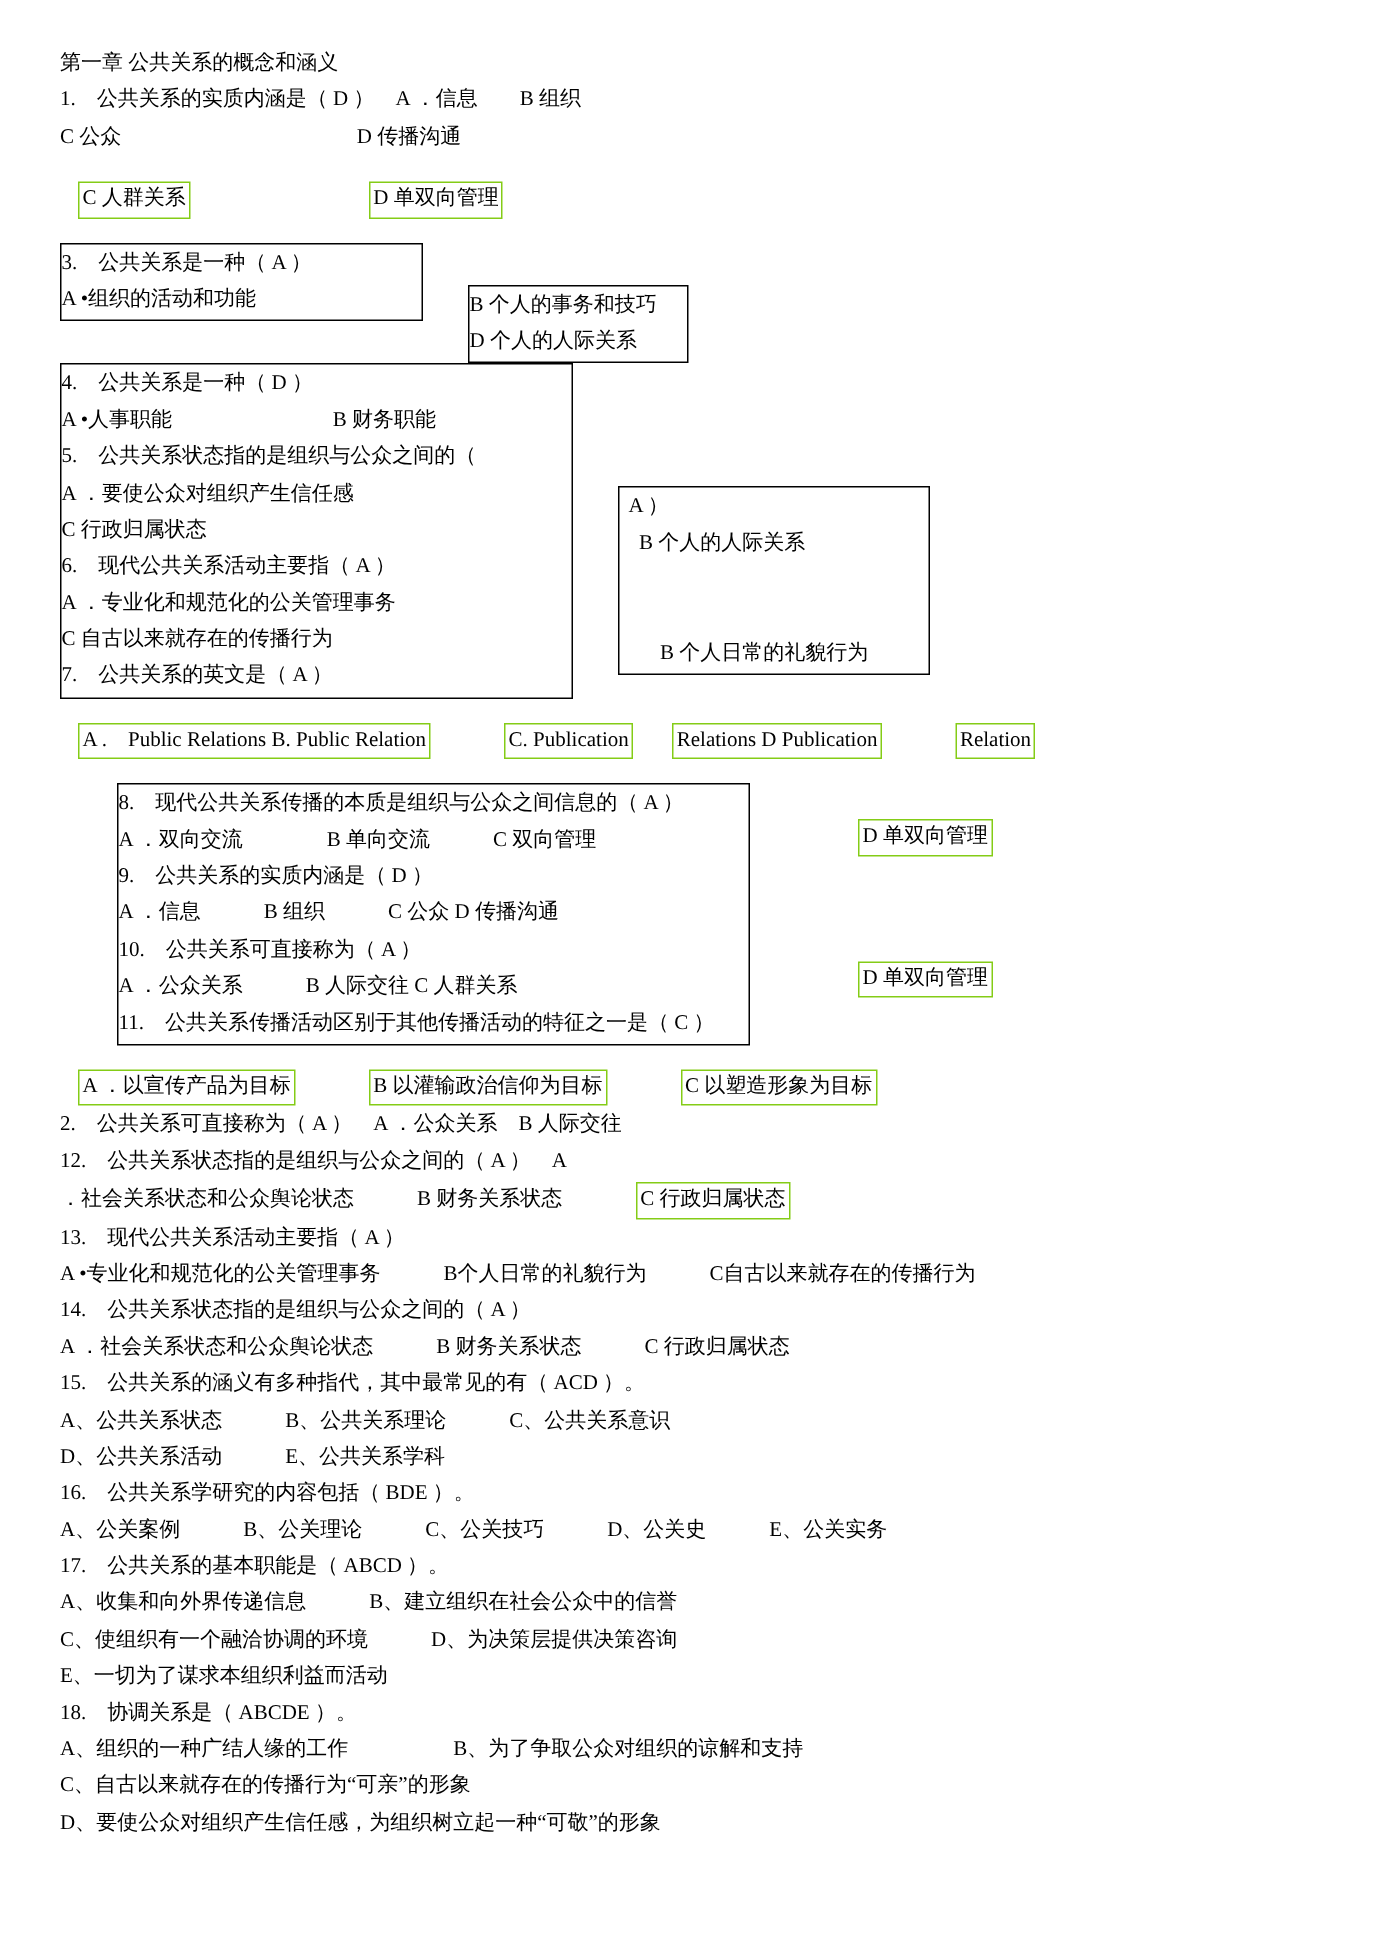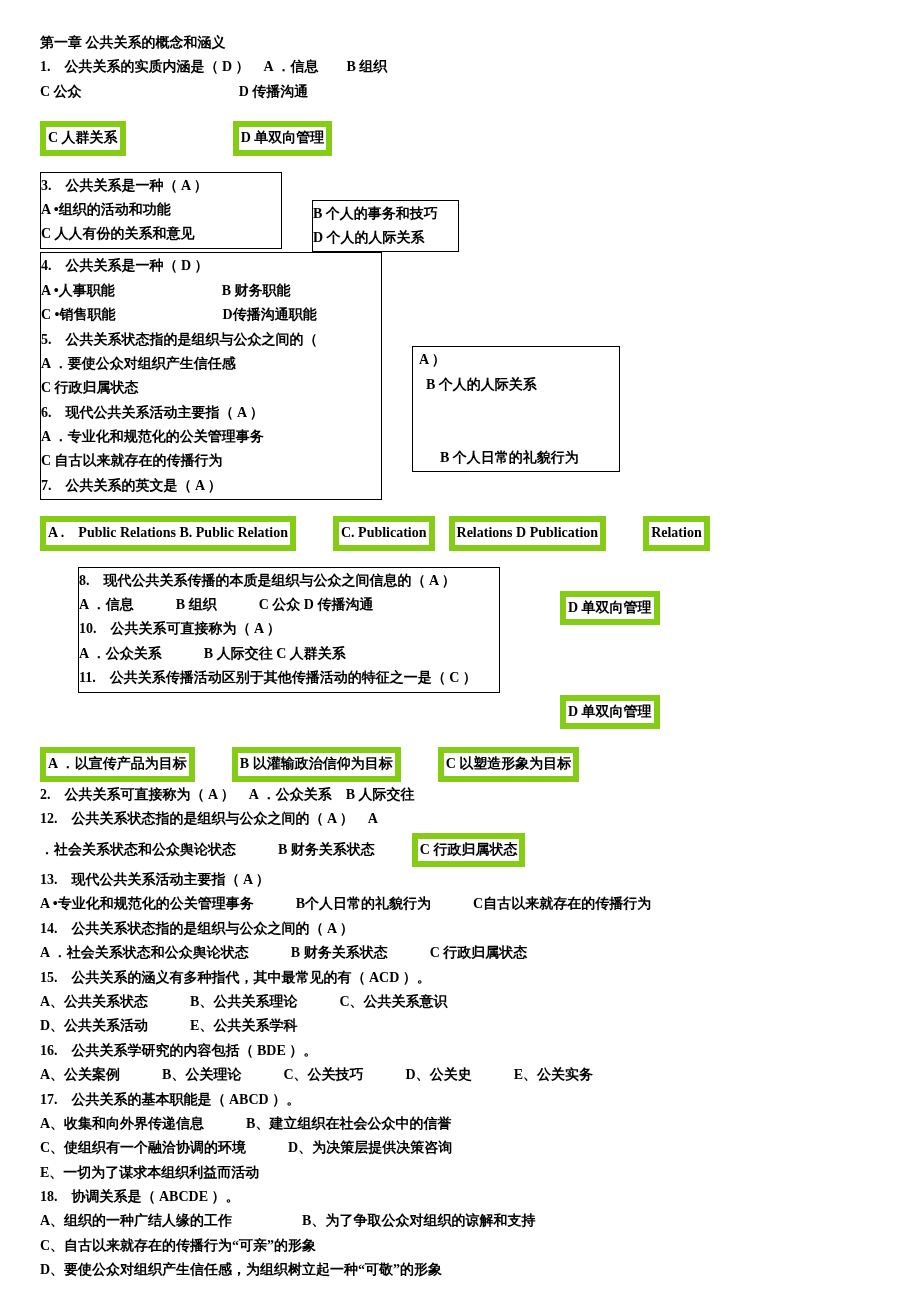--- a/index.html
+++ b/index.html
@@ -8,32 +8,32 @@
       line-height: 1.6;
       color: #000;
       background: #fff;
       margin: 0;
       padding: 30px 40px;
       width: 840px;
     }
     .line {
       margin: 2px 0;
       white-space: nowrap;
-      font-weight: bold;
     }
     .box {
       border: 1px solid #000;
       display: inline-block;
       vertical-align: top;
     }
     .inline-box {
-      border: 6px solid #84cc16;
+      border: 1px solid #84cc16;
       display: inline-block;
       padding: 0 2px;
       vertical-align: baseline;
+      margin-left: 12px;
     }
     .gap-sm { display: inline-block; width: 30px; }
     .gap-lg { display: inline-block; width: 100px; }
     .gap-xl { display: inline-block; width: 150px; }
     .vspace { height: 14px; }
     .group3 {
       display: flex;
       align-items: flex-start;
     }
     .group5 {
@@ -64,41 +64,35 @@
   <span class="gap-lg"></span>
   <span class="inline-box">D 单双向管理</span>
 </div>
 
 <div class="vspace"></div>
 
 <div class="group3">
   <div class="box box3a">
     <div class="line">3.　公共关系是一种（ A ）</div>
     <div class="line">A •组织的活动和功能</div>
-    <div class="line">C 人人有份的关系和意见</div>
   </div>
   <div style="width:30px;"></div>
   <div class="box box3b" style="margin-top:28px;">
     <div class="line">B 个人的事务和技巧</div>
     <div class="line">D 个人的人际关系</div>
   </div>
 </div>
 
 <div class="group5">
   <div class="box box5a">
     <div class="line">4.　公共关系是一种（ D ）</div>
     <div class="line">
       <span>A •人事职能</span>
       <span class="gap-lg"></span>
       <span>B 财务职能</span>
-    </div>
-    <div class="line">
-      <span>C •销售职能</span>
-      <span class="gap-lg"></span>
-      <span>D传播沟通职能</span>
     </div>
     <div class="line">5.　公共关系状态指的是组织与公众之间的（</div>
     <div class="line">A ．要使公众对组织产生信任感</div>
     <div class="line">C 行政归属状态</div>
     <div class="line">6.　现代公共关系活动主要指（ A ）</div>
     <div class="line">A ．专业化和规范化的公关管理事务</div>
     <div class="line">C 自古以来就存在的传播行为</div>
     <div class="line">7.　公共关系的英文是（ A ）</div>
   </div>
   <div style="width:30px;"></div>
@@ -122,20 +116,22 @@
   <span class="gap-sm"></span>
   <span class="inline-box">Relation</span>
 </div>
 
 <div class="vspace"></div>
 
 <div>
   <div style="display:flex;align-items:flex-start;padding-left:38px;">
     <div class="box box8">
       <div class="line">8.　现代公共关系传播的本质是组织与公众之间信息的（ A ）</div>
+      <div class="line">A ．双向交流　　　　B 单向交流　　　C 双向管理</div>
+      <div class="line">9.　公共关系的实质内涵是（ D ）</div>
       <div class="line">A ．信息　　　B 组织　　　C 公众 D 传播沟通</div>
       <div class="line">10.　公共关系可直接称为（ A ）</div>
       <div class="line">A ．公众关系　　　B 人际交往 C 人群关系</div>
       <div class="line">11.　公共关系传播活动区别于其他传播活动的特征之一是（ C ）</div>
     </div>
     <div style="width:60px;"></div>
     <div>
       <div style="height:22px;"></div>
       <div class="line"><span class="inline-box">D 单双向管理</span></div>
       <div style="height:66px;"></div>

